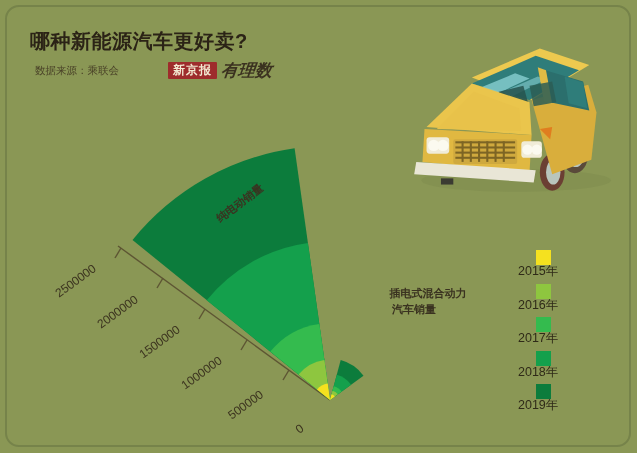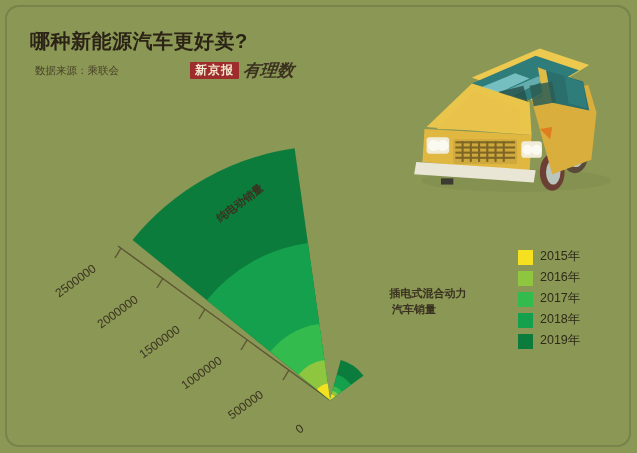--- a/index.html
+++ b/index.html
@@ -38,21 +38,21 @@
   }
   #logo .hand{
     font-size:17px;color:#3b3220;font-weight:bold;
     font-style:italic;font-family:"DejaVu Serif",serif;
     line-height:1;transform:skewX(-6deg);
   }
   #legend{
     position:absolute;left:518px;top:250px;
   }
   #legend .row{
-    display:flex;align-items:flex-start;margin-bottom:6px;
+    display:flex;align-items:flex-end;margin-bottom:6px;flex-direction:column;
   }
   #legend .sw{
     width:15px;height:15px;margin-right:7px;display:block;
   }
   #legend .lb{
     font-size:12.5px;color:#2f2a18;line-height:1;
   }
   svg{position:absolute;left:0;top:0;}
   .axislabel{
     font-size:12px;fill:#3d3520;
@@ -65,21 +65,21 @@
 </style>
 </head>
 <body style="background: rgb(138, 151, 85);">
 
 <div id="frame" style="border-color: rgb(118, 131, 74);"></div>
 
 <div id="title">哪种新能源汽车更好卖?</div>
 <div id="source">数据来源：乘联会</div>
 
 <div id="logo">
-  <span class="box" style="background: rgb(158, 44, 44); margin-left: 22px;">新京报</span>
+  <span class="box" style="background: rgb(158, 44, 44);">新京报</span>
   <span class="hand">有理数</span>
 </div>
 
 <svg width="637" height="453">
   <g transform="translate(408,28) scale(1.03)">
 
     <ellipse cx="105" cy="148" rx="92" ry="11" fill="#7e8b4e" opacity="0.5"></ellipse>
 
     <ellipse cx="162" cy="122" rx="13" ry="19" fill="#5a4a3a"></ellipse>
     <ellipse cx="163" cy="122" rx="8" ry="13" fill="#b9c5bd"></ellipse>

